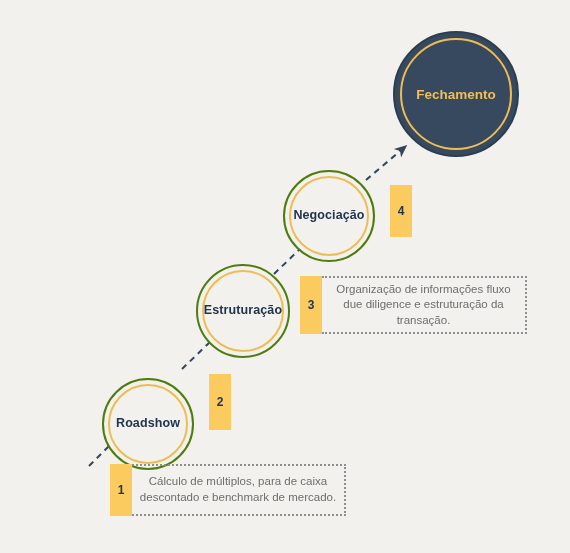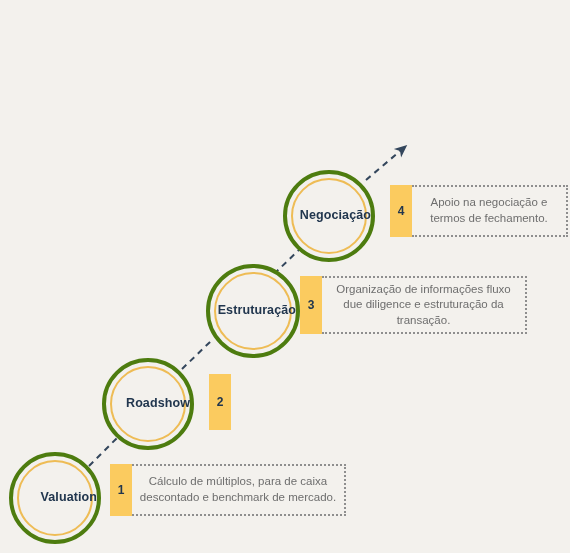--- a/index.html
+++ b/index.html
@@ -25,25 +25,25 @@
     width: 570px;
     height: 553px;
     pointer-events: none;
   }
 
   
   .node {
     position: absolute;
     border-radius: 50%;
     background: #F3F1ED;
-    border: 4px solid #4d7c0f;
+    border: 2px solid #4d7c0f;
     box-sizing: border-box;
     display: flex;
     align-items: center;
-    justify-content: flex-end;
+    justify-content: center;
   }
   .node .inner-ring {
     position: absolute;
     left: 4px; top: 4px; right: 4px; bottom: 4px;
     border-radius: 50%;
     border: 2px solid #EEBC55;
     box-sizing: border-box;
   }
   .node .node-label {
     position: relative;
@@ -130,49 +130,48 @@
 
     <line x1="89" y1="466" x2="117" y2="438" stroke="#33465C" stroke-width="2" stroke-dasharray="6 5" stroke-linecap="butt"></line>
 
     <line x1="182" y1="369" x2="211" y2="341" stroke="#33465C" stroke-width="2" stroke-dasharray="6 5" stroke-linecap="butt"></line>
 
     <line x1="274" y1="274" x2="303" y2="246" stroke="#33465C" stroke-width="2" stroke-dasharray="6 5" stroke-linecap="butt"></line>
 
     <line x1="366" y1="180" x2="406" y2="146" stroke="#33465C" stroke-width="2" stroke-dasharray="6 5" marker-end="url(#arrowhead)"></line>
   </svg>
 
+  <div class="node-final" style="left:393px; top:31px; width:126px; height:126px;">
+    <span class="inner-ring"></span>
+    <span class="node-label">Fechamento</span>
+  </div>
 
   <div class="node" style="left:283px; top:170px; width:92px; height:92px;">
     <span class="inner-ring"></span>
     <span class="node-label">Negociação</span>
   </div>
   <div class="caption-row" style="left:390px; top:185px; width:178px; height:52px;">
     <div class="badge">4</div>
-    <div class="desc-box">Apoio na negociação e termos de fechamento.</div>
   </div>
 
-  <div class="node" style="left:206px; top:264px; width:94px; height:94px;">
+  <div class="node" style="left:196px; top:264px; width:94px; height:94px;">
     <span class="inner-ring"></span>
     <span class="node-label">Estruturação</span>
   </div>
   <div class="caption-row" style="left:300px; top:276px; width:227px; height:58px;">
     <div class="badge">3</div>
     <div class="desc-box">Organização de informações fluxo due diligence e estruturação da transação.</div>
   </div>
 
-  <div class="node" style="left:102px; top:358px; width:92px; height:92px;">
+  <div class="node" style="left:102px; top:378px; width:92px; height:92px;">
     <span class="inner-ring"></span>
     <span class="node-label">Roadshow</span>
   </div>
   <div class="caption-row" style="left:209px; top:374px; width:216px; height:56px;">
     <div class="badge">2</div>
   </div>
 
-  <div class="node" style="left:9px; top:452px; width:92px; height:92px;">
-    <span class="inner-ring"></span>
-    <span class="node-label">Valuation</span>
-  </div>
   <div class="caption-row" style="left:110px; top:464px; width:236px; height:52px;">
     <div class="badge">1</div>
     <div class="desc-box">Cálculo de múltiplos, para de caixa descontado e benchmark de mercado.</div>
   </div>
 
 </div>
 
 </body></html>

